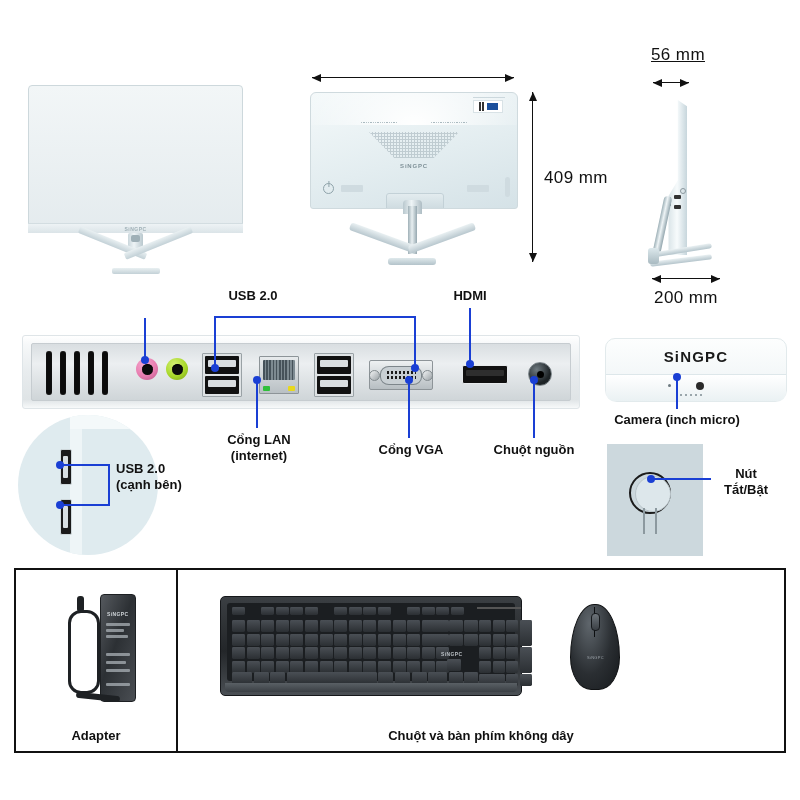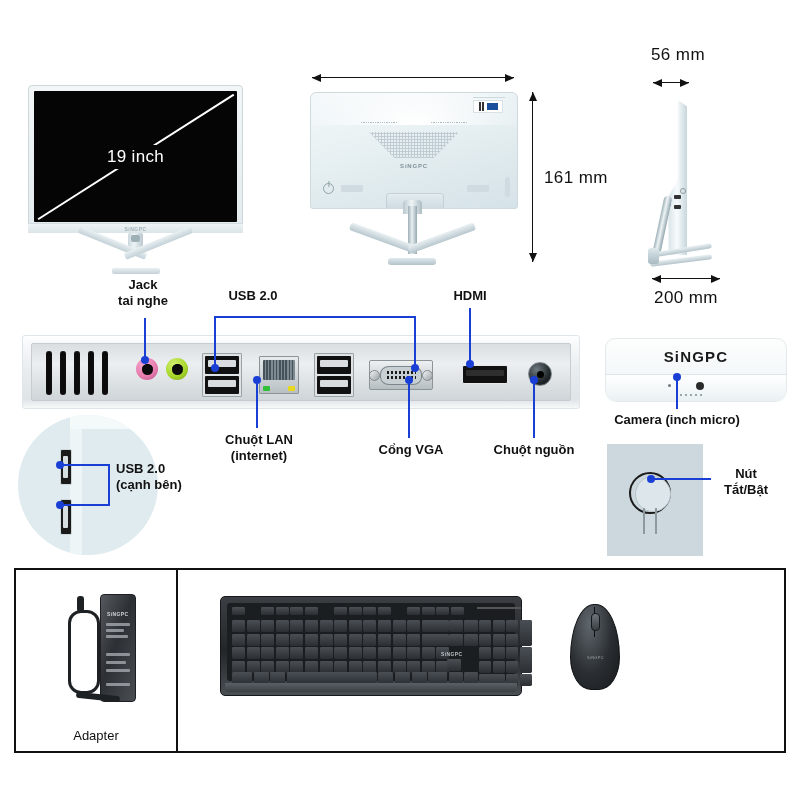--- a/index.html
+++ b/index.html
@@ -205,21 +205,21 @@
   
   .pb-panel{position:absolute;background:#ccd8dd;}
   .pb-ring{position:absolute;border-radius:50%;border:2px solid #1b1b1b;}
   .pb-ring-in{position:absolute;border-radius:50%;border:1px solid #b9c4c9;background:#dde7eb;}
   .pb-stem{position:absolute;width:2px;background:#8c999f;}
 
   
   .acc-box{position:absolute;border:2px solid #111;background:#fff;box-sizing:border-box;display:flex;}
   .acc-cell{position:relative;box-sizing:border-box;display:flex;flex-direction:column;align-items:center;justify-content:flex-end;padding-bottom:8px;}
   .acc-cell + .acc-cell{border-left:2px solid #111;}
-  .acc-cap{font-size:13px;font-weight:400;color:#111;}
+  .acc-cap{font-size:13px;font-weight:700;color:#111;}
   .acc-art{position:absolute;left:0;right:0;top:0;bottom:30px;}
 
   
   .ad-brick{position:absolute;background:linear-gradient(110deg,#55595e,#2c3034 45%,#4a4e53);border-radius:4px;border:1px solid #1d2023;}
   .ad-txt{position:absolute;left:5px;right:5px;top:8px;height:3px;background:#aab0b6;border-radius:1px;opacity:.75;}
   .ad-logo{position:absolute;font-size:5px;color:#cfd4d8;font-weight:700;letter-spacing:.4px;}
   .ad-coil{position:absolute;border:3.5px solid #1e2124;border-radius:50%;}
   .ad-tip{position:absolute;background:#1e2124;border-radius:1px;}
 
   
@@ -241,26 +241,20 @@
   .ms-wheel{position:absolute;width:7px;height:16px;border-radius:4px;background:linear-gradient(180deg,#6d747a,#3a3f44);border:1px solid #16191c;}
   .ms-logo{position:absolute;font-size:4px;color:#9aa1a7;letter-spacing:.3px;}
 </style>
 </head>
 <body>
 
 <div class="stage">
 
   <div class="abs" style="left:28px;top:85px;">
     <div class="mon-front">
-      <div class="mon-screen">
-        <div class="diag"></div>
-        <div class="diag-mask">
-          <span>19 inch</span>
-        </div>
-      </div>
       <div class="mon-chin"></div>
       <div class="logo-small" style="bottom:1px;">SiNGPC</div>
     </div>
 
     <div class="abs neck" style="left:100px;top:148px;width:15px;height:22px;"></div>
     <div class="abs" style="left:103px;top:150px;width:9px;height:7px;background:#9fb0b7;border-radius:2px;"></div>
     <div class="abs foot-l" style="left:46px;top:168px;width:72px;height:7px;transform:rotate(22deg);transform-origin:right center;"></div>
     <div class="abs foot-r" style="left:97px;top:168px;width:72px;height:7px;transform:rotate(-22deg);transform-origin:left center;"></div>
     <div class="abs" style="left:84px;top:183px;width:48px;height:6px;background:linear-gradient(180deg,#e9f0f2,#c3d1d7);border-radius:2px;"></div>
   </div>
@@ -329,25 +323,25 @@
       <div class="abs" style="left:75px;bottom:-1px;width:56px;height:14px;background:linear-gradient(180deg,#e3ecef,#cfdce1);border:1px solid #c3d1d7;border-radius:3px 3px 0 0;"></div>
     </div>
 
     <div class="abs" style="left:93px;top:150px;width:19px;height:14px;background:linear-gradient(90deg,#b9c8ce,#eef4f6 45%,#aebdc4);border-radius:4px 4px 0 0;"></div>
     <div class="abs" style="left:98px;top:156px;width:9px;height:48px;background:linear-gradient(90deg,#9fb0b7,#e8eff1 45%,#96a8b0);"></div>
     <div class="abs" style="left:36px;top:196px;width:70px;height:8px;background:linear-gradient(180deg,#e9f0f2,#b8c7ce);border-radius:3px;transform:rotate(20deg);transform-origin:right center;"></div>
     <div class="abs" style="left:99px;top:196px;width:70px;height:8px;background:linear-gradient(180deg,#e9f0f2,#b8c7ce);border-radius:3px;transform:rotate(-20deg);transform-origin:left center;"></div>
     <div class="abs" style="left:78px;top:208px;width:48px;height:7px;background:linear-gradient(180deg,#dfe9ec,#b3c3ca);border-radius:3px;"></div>
 
     <div class="abs arrowV" style="left:222px;top:42px;height:170px;"></div>
-    <div class="abs dim lbl" style="left:234px;top:118px;width:84px;text-align:left;">161 mm</div>
+    <div class="abs dim lbl" style="left:234px;top:118px;width:84px;text-align:left;">409 mm</div>
   </div>
 
   <div class="abs" style="left:640px;top:45px;">
-    <div class="abs dim lbl" style="left:-22px;top:0px;width:120px;">56 mm</div>
+    <div class="abs dim lbl" style="left:-22px;top:0px;width:120px;text-decoration:underline;">56 mm</div>
     <div class="abs arrowH" style="left:13px;top:37px;width:36px;"></div>
 
     <div class="side-body" style="left:25px;top:55px;width:22px;height:155px;
          clip-path:polygon(58% 0,100% 4%,100% 100%,16% 100%,16% 62%,58% 52%);
          border:none;background:linear-gradient(90deg,#cfdce1,#f7fbfc 55%,#c7d6dc);"></div>
     <div class="abs" style="left:27px;top:152px;width:4px;height:9px;background:#6d7a80;border-radius:1px;"></div>
     <div class="abs" style="left:34px;top:150px;width:7px;height:4px;background:#333;border-radius:1px;"></div>
     <div class="abs" style="left:34px;top:160px;width:7px;height:4px;background:#333;border-radius:1px;"></div>
     <div class="abs" style="left:40px;top:143px;width:4px;height:4px;border:1px solid #8b989e;border-radius:50%;"></div>
 
@@ -406,39 +400,37 @@
     </div>
   </div>
 
   <div class="magnifier" style="left:18px;top:415px;width:140px;height:140px;">
     <div class="mag-edge" style="left:52px;top:0;width:12px;height:140px;background:#eef5f7;"></div>
     <div class="mag-edge" style="left:52px;top:0;width:88px;height:14px;background:#f4f9fa;"></div>
     <div class="mag-usb" style="left:42px;top:34px;"></div>
     <div class="mag-usb" style="left:42px;top:84px;"></div>
   </div>
 
-  <div class="c-lbl" style="left:98px;top:277px;width:90px;">Jack
-tai nghe</div>
   <div class="c-line" style="left:144px;top:318px;width:2px;height:44px;"></div>
   <div class="c-dot" style="left:141px;top:356px;"></div>
 
   <div class="c-lbl" style="left:188px;top:288px;width:130px;">USB 2.0</div>
   <div class="c-line" style="left:214px;top:316px;width:202px;height:2px;"></div>
   <div class="c-line" style="left:214px;top:316px;width:2px;height:52px;"></div>
   <div class="c-line" style="left:414px;top:316px;width:2px;height:52px;"></div>
   <div class="c-dot" style="left:211px;top:364px;"></div>
   <div class="c-dot" style="left:411px;top:364px;"></div>
 
   <div class="c-lbl" style="left:430px;top:288px;width:80px;">HDMI</div>
   <div class="c-line" style="left:469px;top:308px;width:2px;height:56px;"></div>
   <div class="c-dot" style="left:466px;top:360px;"></div>
 
   <div class="c-dot" style="left:253px;top:376px;"></div>
   <div class="c-line" style="left:256px;top:380px;width:2px;height:48px;"></div>
-  <div class="c-lbl" style="left:205px;top:432px;width:108px;">Chuột LAN
+  <div class="c-lbl" style="left:205px;top:432px;width:108px;">Cổng LAN
 (internet)</div>
 
   <div class="c-dot" style="left:405px;top:376px;"></div>
   <div class="c-line" style="left:408px;top:380px;width:2px;height:58px;"></div>
   <div class="c-lbl" style="left:359px;top:442px;width:104px;">Cổng VGA</div>
 
   <div class="c-dot" style="left:530px;top:376px;"></div>
   <div class="c-line" style="left:533px;top:380px;width:2px;height:58px;"></div>
   <div class="c-lbl" style="left:478px;top:442px;width:112px;">Chuột nguồn</div>
 
@@ -636,16 +628,17 @@
           </div>
           <div class="kb-rest"></div>
         </div>
 
         <div class="ms-body" style="left:392px;top:34px;width:48px;height:84px;">
           <div class="ms-split" style="left:23px;top:2px;height:30px;"></div>
           <div class="ms-wheel" style="left:20px;top:8px;"></div>
           <div class="ms-logo" style="left:16px;top:50px;">SiNGPC</div>
         </div>
       </div>
+      <div class="acc-cap">Chuột và bàn phím không dây</div>
     </div>
   </div>
 
 </div>
 
 </body></html>

